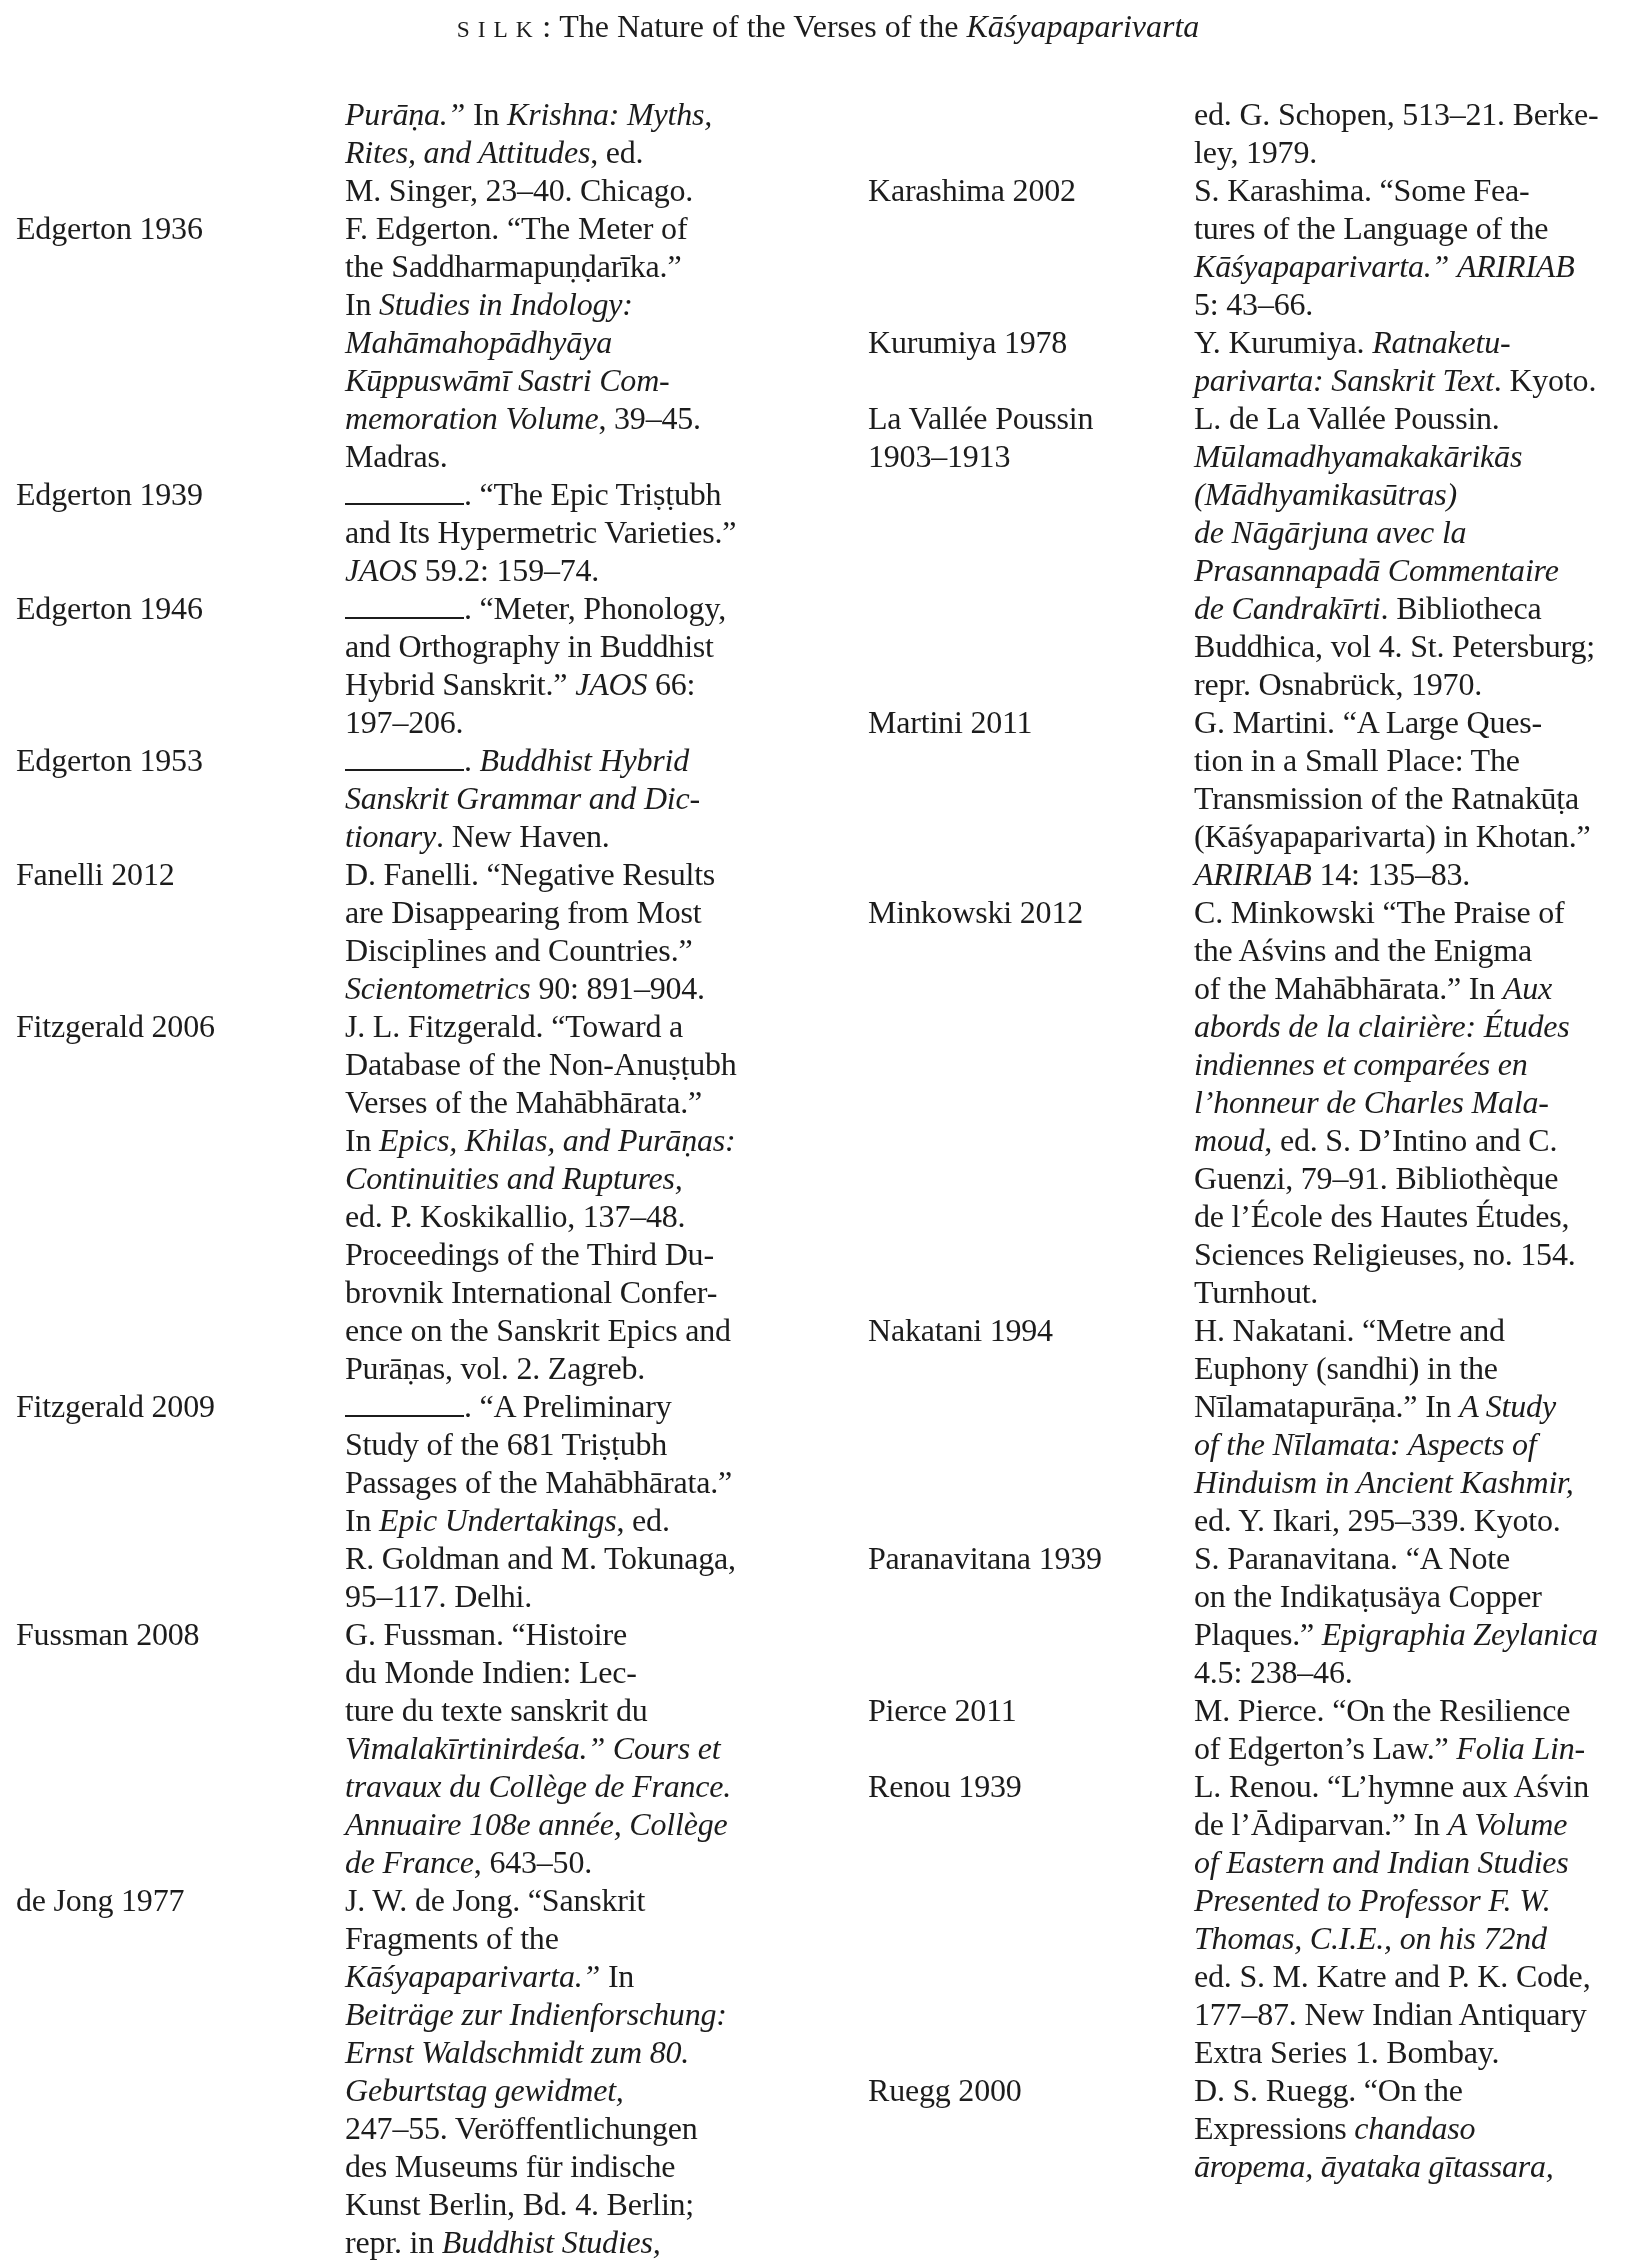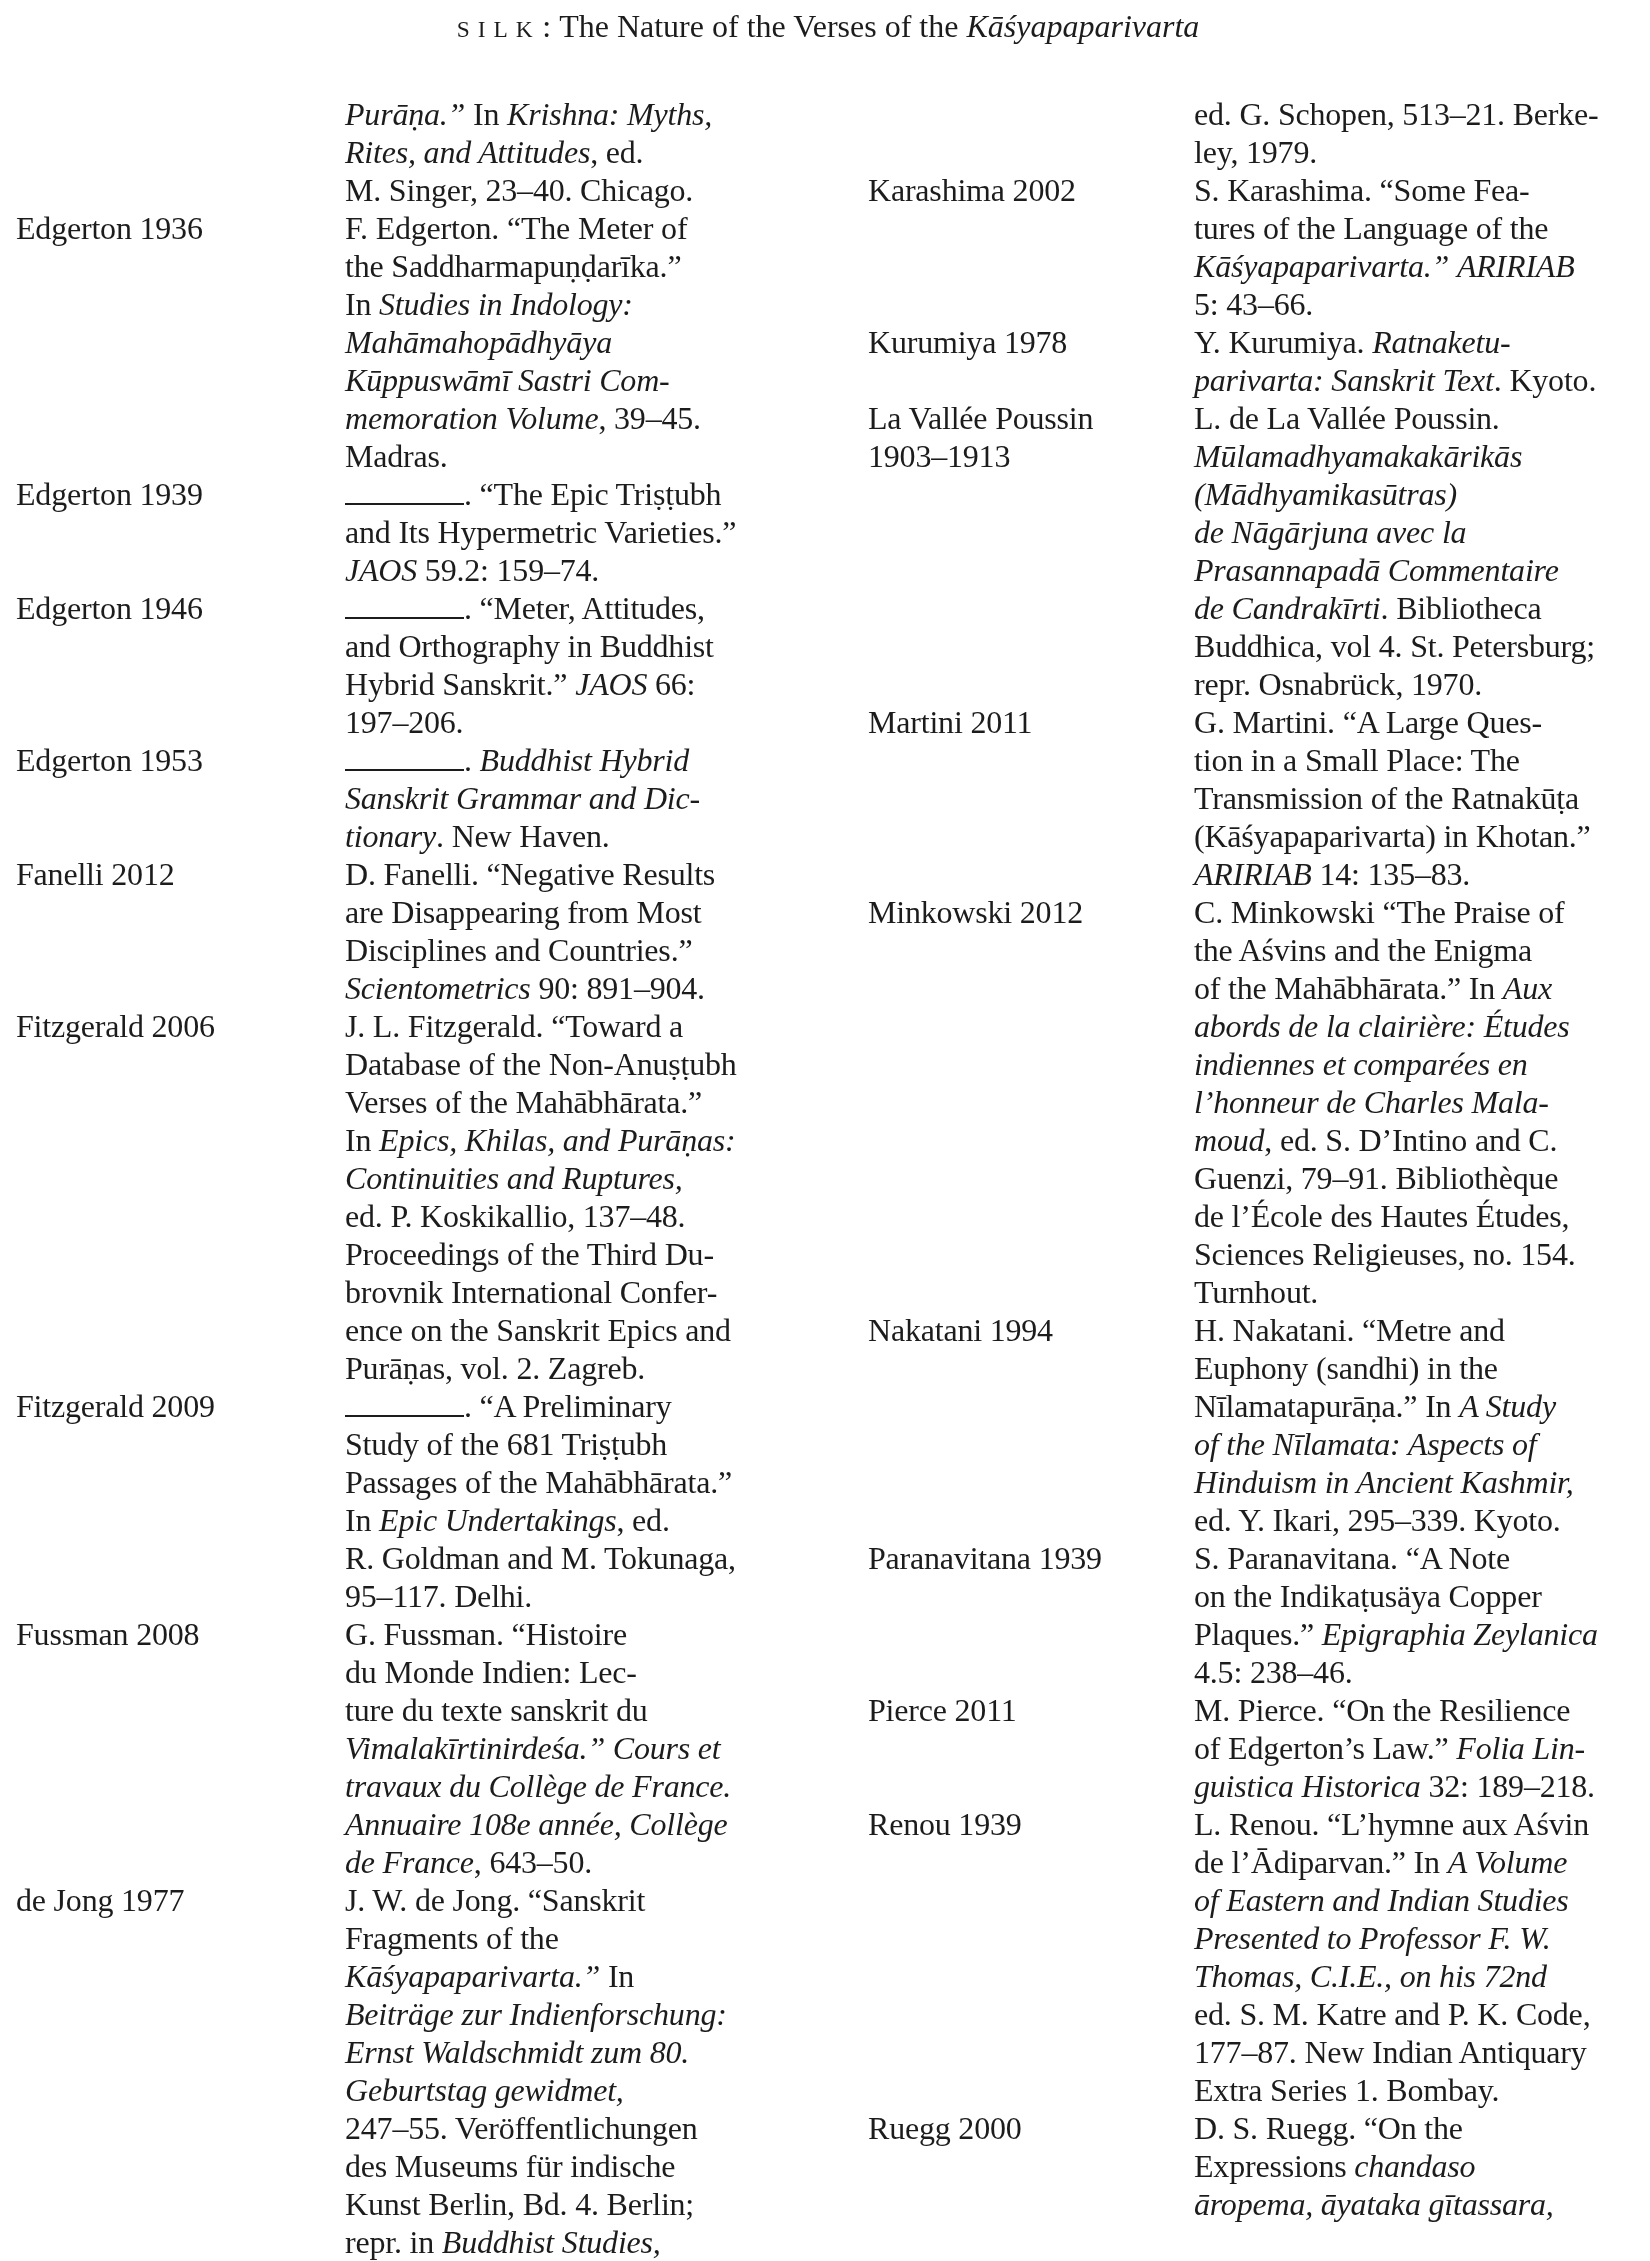--- a/index.html
+++ b/index.html
@@ -50,21 +50,21 @@
     <div class="line"><span class="lbl">Edgerton 1936</span><span class="txt"><span class="r">F. Edgerton. “The Meter of</span></span></div>
     <div class="line"><span class="lbl"></span><span class="txt"><span class="r">the Saddharmapuṇḍarīka.”</span></span></div>
     <div class="line"><span class="lbl"></span><span class="txt"><span class="r">In </span><span class="i">Studies in Indology:</span></span></div>
     <div class="line"><span class="lbl"></span><span class="txt"><span class="i">Mahāmahopādhyāya</span></span></div>
     <div class="line"><span class="lbl"></span><span class="txt"><span class="i">Kūppuswāmī Sastri Com-</span></span></div>
     <div class="line"><span class="lbl"></span><span class="txt"><span class="i">memoration Volume</span><span class="r">, 39–45.</span></span></div>
     <div class="line"><span class="lbl"></span><span class="txt"><span class="r">Madras.</span></span></div>
     <div class="line"><span class="lbl">Edgerton 1939</span><span class="txt"><span class="rule"></span><span class="r">. “The Epic Triṣṭubh</span></span></div>
     <div class="line"><span class="lbl"></span><span class="txt"><span class="r">and Its Hypermetric Varieties.”</span></span></div>
     <div class="line"><span class="lbl"></span><span class="txt"><span class="i">JAOS</span><span class="r"> 59.2: 159–74.</span></span></div>
-    <div class="line"><span class="lbl">Edgerton 1946</span><span class="txt"><span class="rule"></span><span class="r">. “Meter, Attitudes,</span></span></div>
+    <div class="line"><span class="lbl">Edgerton 1946</span><span class="txt"><span class="rule"></span><span class="r">. “Meter, Phonology,</span></span></div>
     <div class="line"><span class="lbl"></span><span class="txt"><span class="r">and Orthography in Buddhist</span></span></div>
     <div class="line"><span class="lbl"></span><span class="txt"><span class="r">Hybrid Sanskrit.” </span><span class="i">JAOS</span><span class="r"> 66:</span></span></div>
     <div class="line"><span class="lbl"></span><span class="txt"><span class="r">197–206.</span></span></div>
     <div class="line"><span class="lbl">Edgerton 1953</span><span class="txt"><span class="rule"></span><span class="r">. </span><span class="i">Buddhist Hybrid</span></span></div>
     <div class="line"><span class="lbl"></span><span class="txt"><span class="i">Sanskrit Grammar and Dic-</span></span></div>
     <div class="line"><span class="lbl"></span><span class="txt"><span class="i">tionary</span><span class="r">. New Haven.</span></span></div>
     <div class="line"><span class="lbl">Fanelli 2012</span><span class="txt"><span class="r">D. Fanelli. “Negative Results</span></span></div>
     <div class="line"><span class="lbl"></span><span class="txt"><span class="r">are Disappearing from Most</span></span></div>
     <div class="line"><span class="lbl"></span><span class="txt"><span class="r">Disciplines and Countries.”</span></span></div>
     <div class="line"><span class="lbl"></span><span class="txt"><span class="i">Scientometrics</span><span class="r"> 90: 891–904.</span></span></div>
@@ -140,21 +140,20 @@
     <div class="line"><span class="lbl"></span><span class="txt"><span class="r">Nīlamatapurāṇa.” In </span><span class="i">A Study</span></span></div>
     <div class="line"><span class="lbl"></span><span class="txt"><span class="i">of the Nīlamata: Aspects of</span></span></div>
     <div class="line"><span class="lbl"></span><span class="txt"><span class="i">Hinduism in Ancient Kashmir,</span></span></div>
     <div class="line"><span class="lbl"></span><span class="txt"><span class="r">ed. Y. Ikari, 295–339. Kyoto.</span></span></div>
     <div class="line"><span class="lbl">Paranavitana 1939</span><span class="txt"><span class="r">S. Paranavitana. “A Note</span></span></div>
     <div class="line"><span class="lbl"></span><span class="txt"><span class="r">on the Indikaṭusäya Copper</span></span></div>
     <div class="line"><span class="lbl"></span><span class="txt"><span class="r">Plaques.” </span><span class="i">Epigraphia Zeylanica</span></span></div>
     <div class="line"><span class="lbl"></span><span class="txt"><span class="r">4.5: 238–46.</span></span></div>
     <div class="line"><span class="lbl">Pierce 2011</span><span class="txt"><span class="r">M. Pierce. “On the Resilience</span></span></div>
     <div class="line"><span class="lbl"></span><span class="txt"><span class="r">of Edgerton’s Law.” </span><span class="i">Folia Lin-</span></span></div>
-    <div class="line"><span class="lbl"></span><span class="txt"><span class="i">guistica Historica</span><span class="r"> 32: 189–218.</span></span></div>
     <div class="line"><span class="lbl">Renou 1939</span><span class="txt"><span class="r">L. Renou. “L’hymne aux Aśvin</span></span></div>
     <div class="line"><span class="lbl"></span><span class="txt"><span class="r">de l’Ādiparvan.” In </span><span class="i">A Volume</span></span></div>
     <div class="line"><span class="lbl"></span><span class="txt"><span class="i">of Eastern and Indian Studies</span></span></div>
     <div class="line"><span class="lbl"></span><span class="txt"><span class="i">Presented to Professor F. W.</span></span></div>
     <div class="line"><span class="lbl"></span><span class="txt"><span class="i">Thomas, C.I.E., on his 72nd</span></span></div>
     <div class="line"><span class="lbl"></span><span class="txt"><span class="r">ed. S. M. Katre and P. K. Code,</span></span></div>
     <div class="line"><span class="lbl"></span><span class="txt"><span class="r">177–87. New Indian Antiquary</span></span></div>
     <div class="line"><span class="lbl"></span><span class="txt"><span class="r">Extra Series 1. Bombay.</span></span></div>
     <div class="line"><span class="lbl">Ruegg 2000</span><span class="txt"><span class="r">D. S. Ruegg. “On the</span></span></div>
     <div class="line"><span class="lbl"></span><span class="txt"><span class="r">Expressions </span><span class="i">chandaso</span></span></div>

